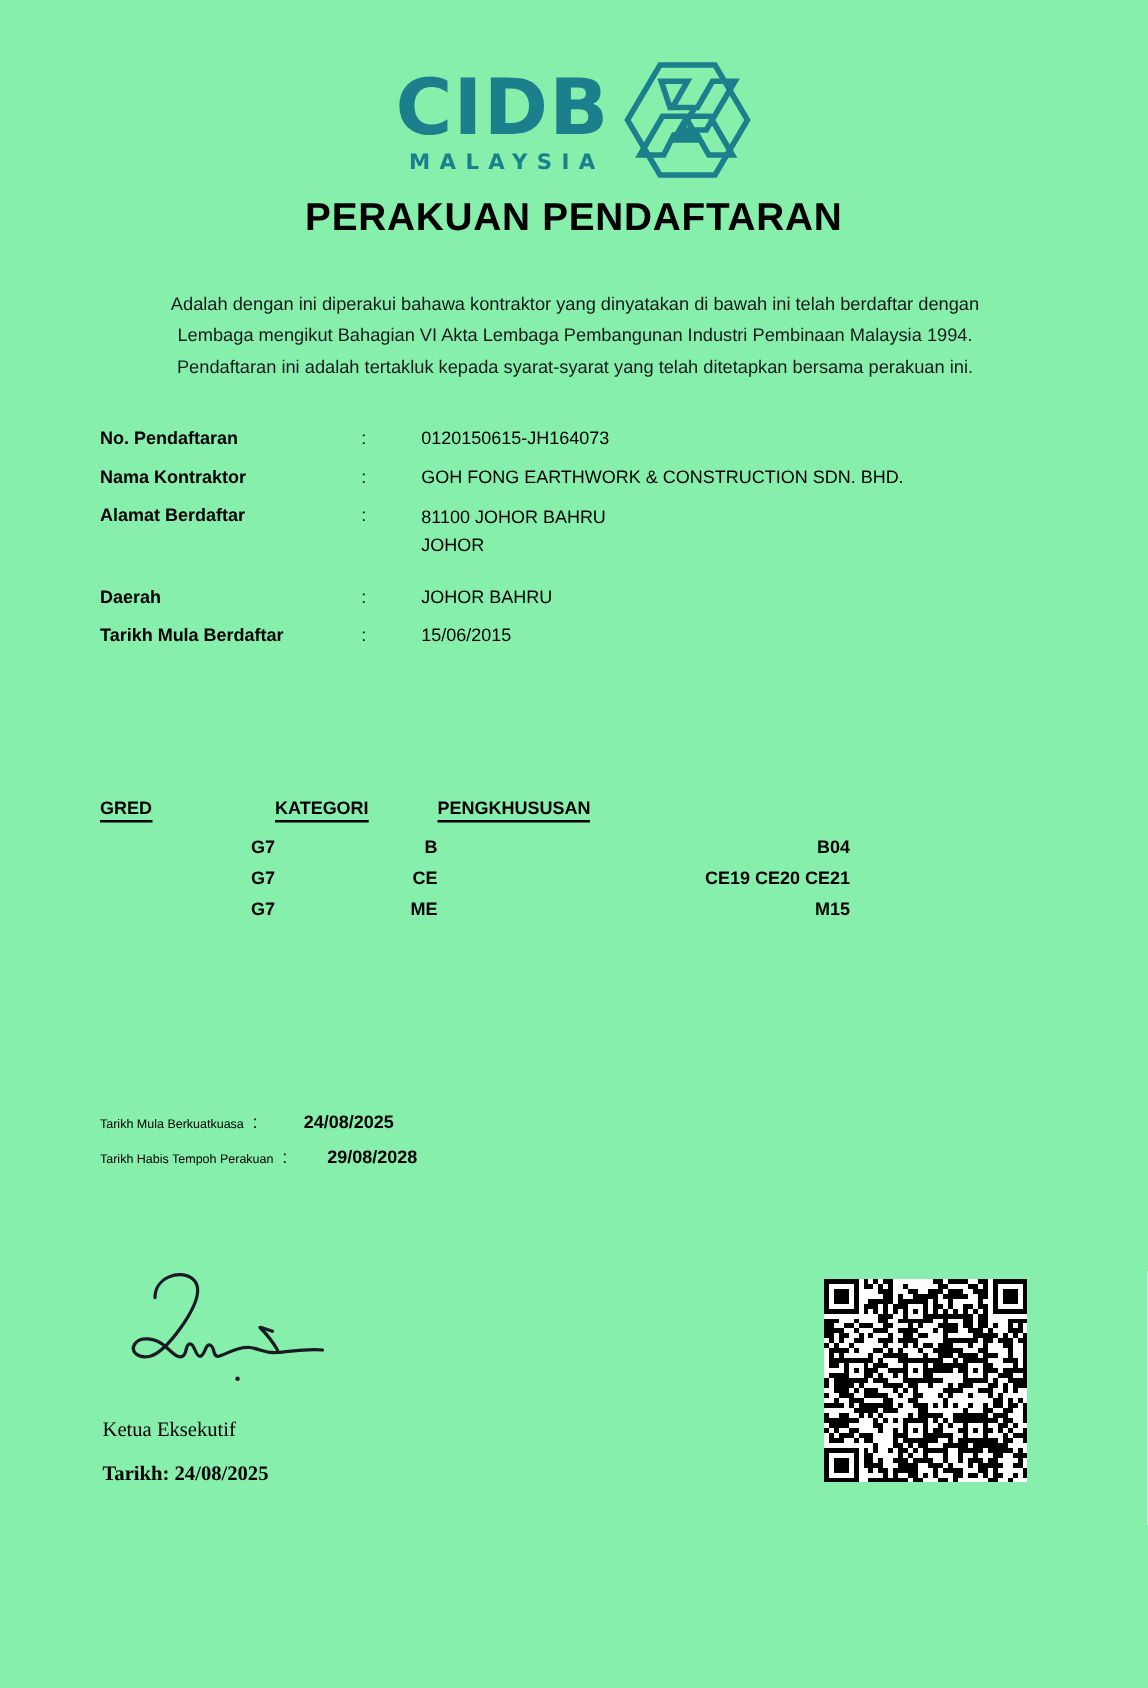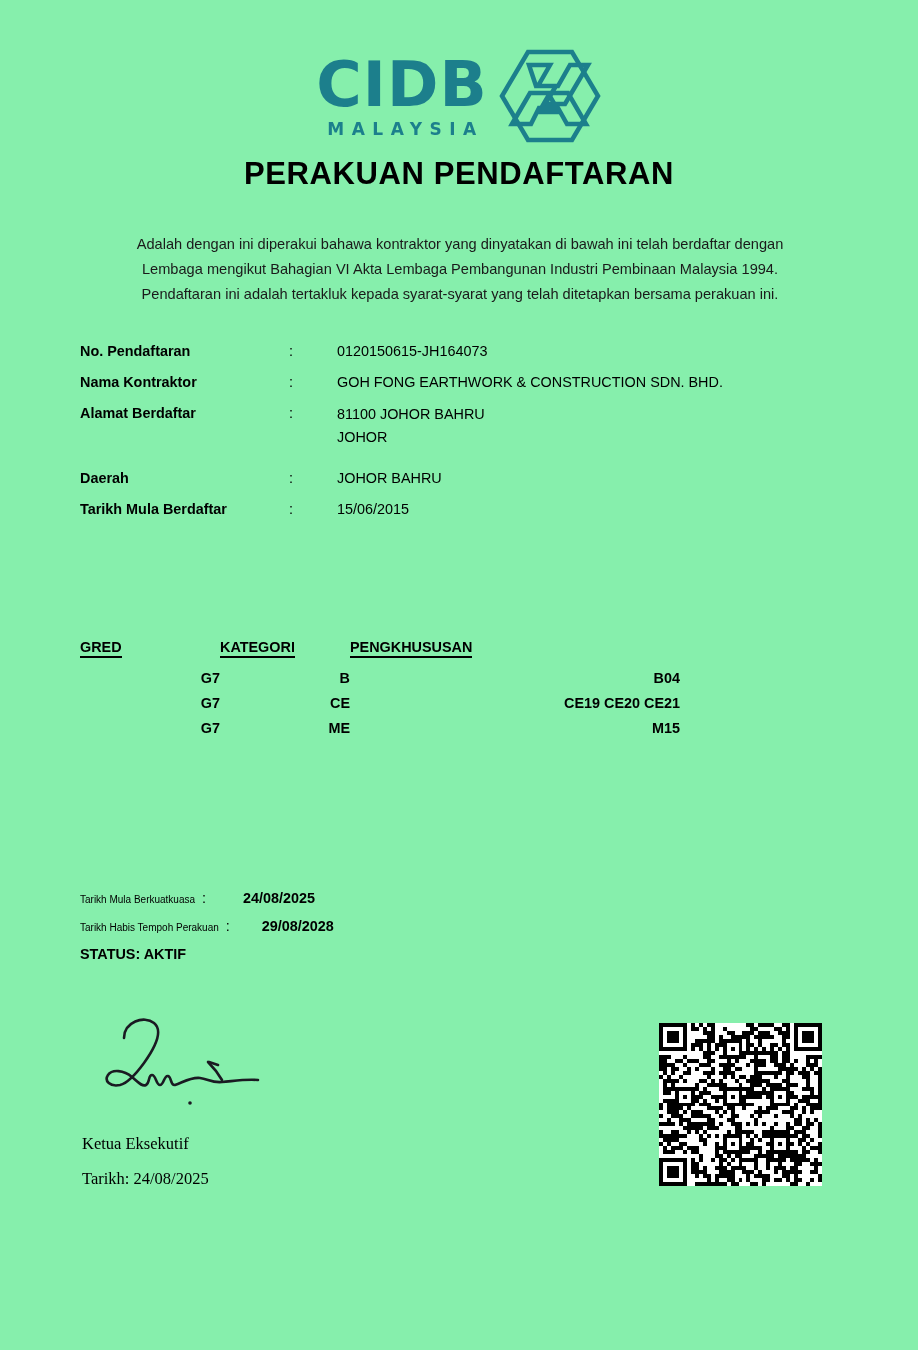--- a/index.html
+++ b/index.html
@@ -206,21 +206,21 @@
     top: 1128px;
     width: 560px;
     font-family: "Liberation Serif", serif;
   }
   .footer-text div {
     font-size: 16.5px;
     line-height: 31px;
     color: #000000;
     white-space: nowrap;
   }
-  .footer-date { padding-top: 4px; }
+  .footer-date { padding-top: 4px; font-weight: bold; }
 
   
   .qr {
     position: absolute;
     left: 659px;
     top: 1023px;
     width: 163px;
     height: 163px;
   }
   .qr svg { display: block; }
@@ -324,21 +324,20 @@
     <div class="val-row">
       <span class="val-label">Tarikh Mula Berkuatkuasa</span>
       <span class="val-colon">:</span>
       <span class="val-value" style="margin-left:37px;">24/08/2025</span>
     </div>
     <div class="val-row">
       <span class="val-label">Tarikh Habis Tempoh Perakuan</span>
       <span class="val-colon">:</span>
       <span class="val-value" style="margin-left:32px;">29/08/2028</span>
     </div>
-    <div class="status-line">STATUS: AKTIF</div>
   </div>
 
   <div class="signature">
     <svg width="220" height="105" viewBox="0 0 220 105" xmlns="http://www.w3.org/2000/svg">
       <g fill="none" stroke="#1a1a22" stroke-width="2.6" stroke-linecap="round" stroke-linejoin="round">
         <path d="M42 33 C42 17, 62 10, 72 18 C82 26, 72 44, 62 58 C54 69, 46 78, 38 80
                  C28 82, 22 76, 26 70 C30 64, 42 65, 50 72 C56 77, 60 82, 64 80
                  C68 78, 66 70, 70 70 C74 70, 74 80, 78 80 C82 80, 82 70, 86 71
                  C90 72, 88 81, 93 80 C100 78, 108 72, 118 73 C126 74, 130 78, 140 77
                  C152 76, 163 74, 176 75"></path>

